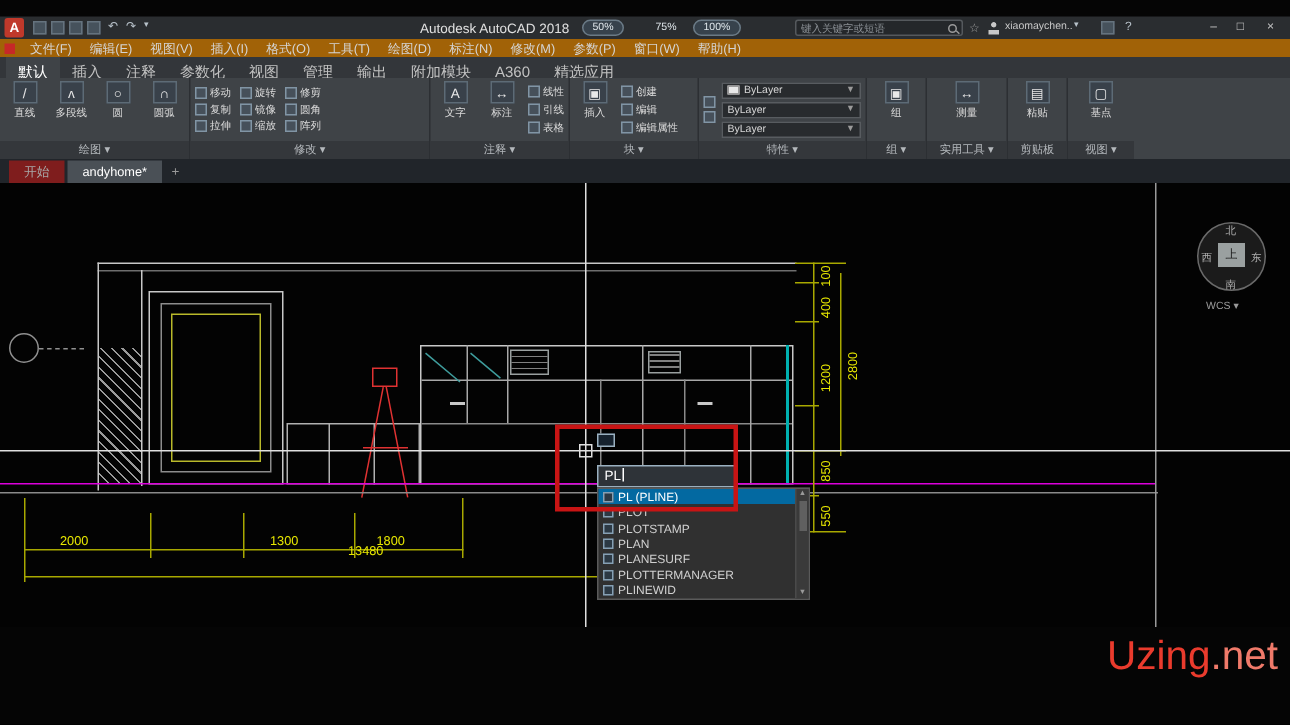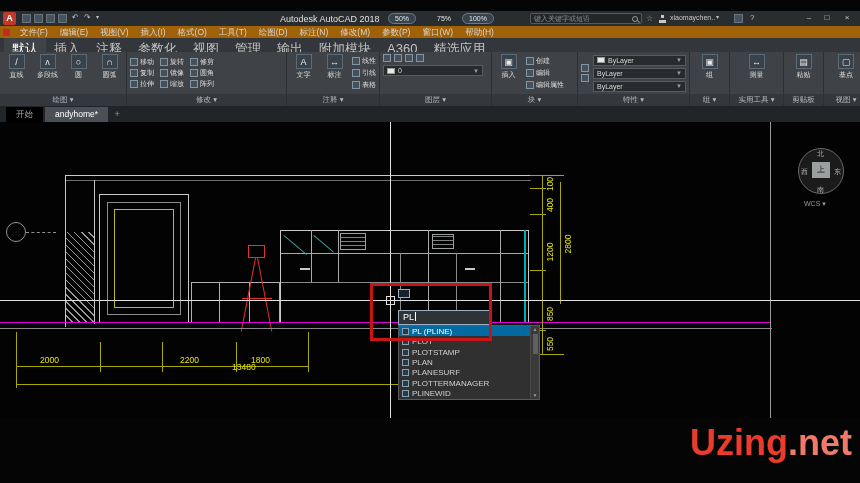--- a/index.html
+++ b/index.html
@@ -29,40 +29,40 @@
 .star{position:absolute;left:646px;top:3px;font-size:8px;color:#9a9a9a}
 .person{position:absolute;left:658px;top:3px;width:9px;height:9px;background:radial-gradient(circle at 50% 28%,#c8c8c8 1.5px,transparent 2px),linear-gradient(#c8c8c8,#c8c8c8) 50% 100%/7px 3px no-repeat}
 .usertxt{position:absolute;left:670px;top:3px;font-size:7px;color:#c8c8c8;white-space:nowrap}
 .wc{position:absolute;top:2px;font-size:8px;color:#c8c8c8;width:14px;text-align:center}
 
 .menubar{top:26px;height:12px;background:#a16207;display:flex;align-items:center;padding-left:2px}
 .recdot{width:7px;height:7px;background:#c62828;margin:0 4px 0 1px}
 .mitem{font-size:8.5px;color:#d4d4d4;padding:0 6px;line-height:12px;white-space:nowrap}
 
 .rtabs{top:38px;height:14px;background:#33363a;display:flex;align-items:stretch;padding-left:4px}
-.rtab{font-size:13px;color:#c2c2c2;padding:4px 8px;line-height:14px;white-space:nowrap}
+.rtab{font-size:10px;color:#c2c2c2;padding:4px 8px;line-height:14px;white-space:nowrap}
 .rtab.active{background:#3f4347;color:#fff}
 
 .ribbon{top:52px;height:54px;background:#3f4347;display:flex}
 .panel{height:54px;border-right:1px solid #2c2f33;display:flex;flex-direction:column}
 .pbody{flex:1;display:flex;padding:2px 3px;gap:4px;overflow:hidden}
 .plabel{height:12px;font-size:7.5px;color:#b4b8bc;text-align:center;line-height:12px;background:#34373b;white-space:nowrap}
 .bigbtn{display:flex;flex-direction:column;align-items:center;gap:1px;width:27px}
 .bic{width:16px;height:15px;border:1px solid #5d6b76;background:#39414a;color:#e8e8e8;font-size:9px;line-height:14px;text-align:center}
 .blb{font-size:7px;color:#dcdcdc;white-space:nowrap}
 .sgrid{display:grid;grid-template-columns:auto auto auto;gap:1px 6px;align-content:center}
 .sbtn{display:flex;align-items:center;gap:2px;font-size:7px;color:#dcdcdc;white-space:nowrap}
 .sic{width:8px;height:8px;border:1px solid #8195a5;background:#46505a;flex:0 0 auto}
 .scol{display:flex;flex-direction:column;gap:2px;justify-content:center}
 .ddl{display:flex;align-items:center;gap:3px;background:#282b2e;border:1px solid #585c60;height:11px;padding:0 3px;font-size:7px;color:#d8d8d8}
 .sw{width:8px;height:6px;background:#e8e8e8;border:1px solid #999;flex:0 0 auto}
 .car{margin-left:auto;font-size:6px;color:#9a9a9a}
 
 .ftabs{top:106px;height:16px;background:#21252a;display:flex;align-items:flex-end;padding-left:6px;gap:2px}
-.ftab{height:15px;line-height:15px;padding:0 10px;font-size:8.5px;background:#000000;color:#a8a8a8}
+.ftab{height:15px;line-height:15px;padding:0 10px;font-size:8.5px;background:#7f1d1d;color:#a8a8a8}
 .ftab.active{background:#4a5056;color:#fff}
 .fplus{width:14px;height:14px;line-height:13px;text-align:center;color:#9a9a9a;font-size:9px}
 
 .canvas{top:122px;height:296px;background:#030303;overflow:hidden}
 .vdim{position:absolute;width:34px;height:10px;line-height:10px;text-align:center;font-size:8.5px;color:#e8e800;transform:rotate(-90deg)}
 .hdim{position:absolute;font-size:8.5px;color:#e8e800;white-space:nowrap}
 .vcube{position:absolute;left:796px;top:24px;width:52px;height:66px}
 .vcircle{position:absolute;left:2px;top:2px;width:46px;height:46px;border:1px solid #6a6a6a;border-radius:50%;background:rgba(90,90,90,.28)}
 .vlab{position:absolute;font-size:7px;color:#b0b0b0}
 .vtop{position:absolute;left:16px;top:16px;width:18px;height:16px;background:#9aa0a0;color:#1a1a1a;font-size:8px;line-height:16px;text-align:center}
@@ -77,21 +77,21 @@
 .pic{width:7px;height:7px;border:1px solid #86a0b4;background:#2c3944;flex:0 0 auto}
 .sbar{width:9px;background:#3a3a3a;border-left:1px solid #4a4a4a;position:relative}
 .sarr{position:absolute;left:0;width:8px;text-align:center;font-size:5px;color:#9a9a9a;line-height:7px}
 .sthumb{position:absolute;left:1.5px;top:8px;width:5px;height:20px;background:#606060}
 .redrect{position:absolute;left:370px;top:161px;width:122px;height:58px;border:3px solid #c81414;z-index:40}
 .badge{position:absolute;left:398px;top:167px;width:12px;height:9px;border:1px solid #9ab0c0;background:#16222e;z-index:35}
 
 .cmd{top:418px;height:40px;background:#2a2a2a;border-top:1px solid #151515}
 .gutter{position:absolute;left:0;top:0;width:13px;height:40px;background:#232323;color:#8a8a8a;font-size:7px;text-align:center;line-height:10px}
 .cline{position:absolute;left:18px;font-size:9px;font-family:"DejaVu Sans Mono","Liberation Mono",monospace;color:#c8c8c8;white-space:nowrap}
-.watermark{position:absolute;right:8px;top:422px;font-size:36px;font-weight:bold;letter-spacing:0;z-index:50}
+.watermark{position:absolute;right:8px;top:422px;font-size:27px;font-weight:normal;letter-spacing:0;z-index:50}
 
 .pbar{top:458px;height:25px;background:#0e0e0e}
 .ptrack{position:absolute;left:0;top:2px;width:860px;height:3px;background:#3a3a3a}
 .pplayed{position:absolute;left:0;top:2px;width:366px;height:3px;background:#d81f1a}
 .pbuff{position:absolute;left:366px;top:2px;width:270px;height:3px;background:#6e6e6e}
 .phandle{position:absolute;left:362px;top:0;width:7px;height:7px;border-radius:50%;background:#e23b30}
 .pmark{position:absolute;top:2.5px;width:2px;height:2px;background:#e8e8e8}
 .pbarbtn{position:absolute;top:8px;width:2.5px;height:9px;background:#eee}
 .ptime{position:absolute;left:26px;top:9px;font-size:8px;color:#ddd;white-space:nowrap}
 .spk{position:absolute;left:76px;top:8.5px;width:0;height:0;border-top:4px solid transparent;border-bottom:4px solid transparent;border-right:7px solid #ddd}
@@ -249,36 +249,20 @@
               <span>引线</span>
             </span>
           <span class="sbtn">
               <span class="sic"></span>
               <span>表格</span>
             </span>
         </span>
       </div>
       <div class="plabel"><span>注释</span> ▾</div>
     </div>
-    <div class="panel" style="flex:0 0 112px">
-      <div class="pbody" style="flex-direction:column;gap:3px">
-        <span style="display:flex;gap:3px">
-          <span class="sic"></span>
-          <span class="sic"></span>
-          <span class="sic"></span>
-          <span class="sic"></span>
-        </span>
-        <span class="ddl" style="width:100px">
-          <span class="sw"></span>
-          <span>0</span>
-          <span class="car">▼</span>
-        </span>
-      </div>
-      <div class="plabel"><span>图层</span> ▾</div>
-    </div>
     <div class="panel" style="flex:0 0 86px">
       <div class="pbody">
         <span class="bigbtn">
             <span class="bic">▣</span>
             <span class="blb">插入</span>
           </span>
         <span class="scol">
           <span class="sbtn">
               <span class="sic"></span>
               <span>创建</span>
@@ -422,21 +406,21 @@
     <span class="vdim" style="left:533px;top:217px">550</span>
 
     <i class="ab" style="left:16px;top:244px;width:293px;height:1px;background:#a8a800"></i>
     <i class="ab" style="left:16px;top:210px;width:1px;height:56px;background:#a8a800"></i>
     <i class="ab" style="left:100px;top:220px;width:1px;height:30px;background:#a8a800"></i>
     <i class="ab" style="left:162px;top:220px;width:1px;height:30px;background:#a8a800"></i>
     <i class="ab" style="left:236px;top:220px;width:1px;height:30px;background:#a8a800"></i>
     <i class="ab" style="left:308px;top:210px;width:1px;height:40px;background:#a8a800"></i>
     <i class="ab" style="left:488px;top:210px;width:1px;height:56px;background:#a8a800"></i>
     <span class="hdim" style="left:40px;top:233px">2000</span>
-    <span class="hdim" style="left:180px;top:233px">2200</span>
+    <span class="hdim" style="left:180px;top:233px">1300</span>
     <span class="hdim" style="left:251px;top:233px">1800</span>
     <i class="ab" style="left:16px;top:262px;width:473px;height:1px;background:#a8a800"></i>
     <span class="hdim" style="left:232px;top:240px">13480</span>
 
     <i class="ab" style="left:390px;top:0;width:1px;height:296px;background:#e0e0e0;z-index:20"></i>
     <i class="ab" style="left:0;top:178px;width:860px;height:1px;background:#e0e0e0;z-index:20"></i>
     <i class="ab" style="left:386px;top:174px;width:9px;height:9px;border:1px solid #e0e0e0;z-index:21"></i>
     <i class="badge"></i>
 
     <div class="vcube">

